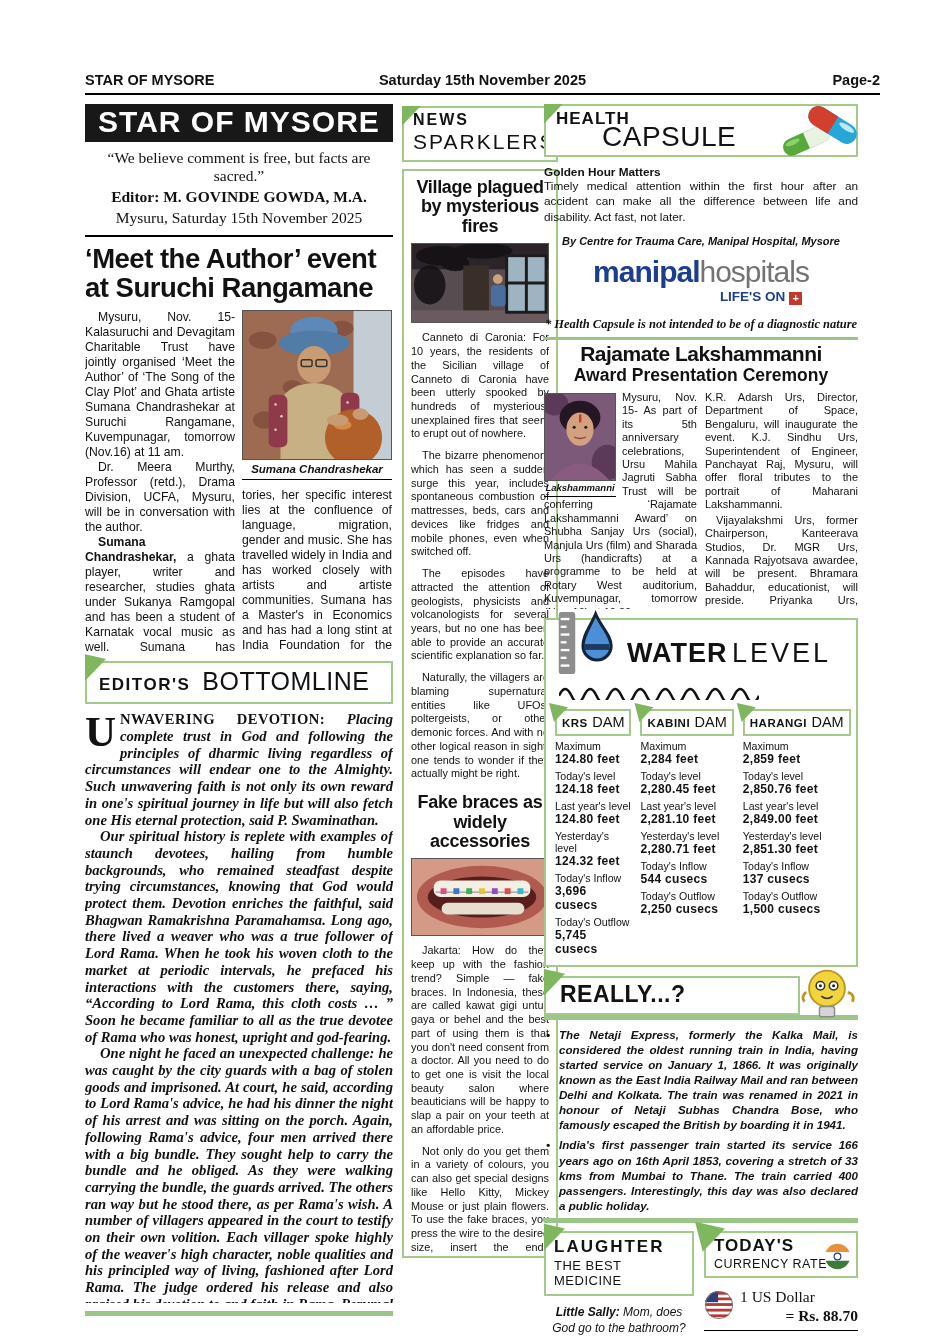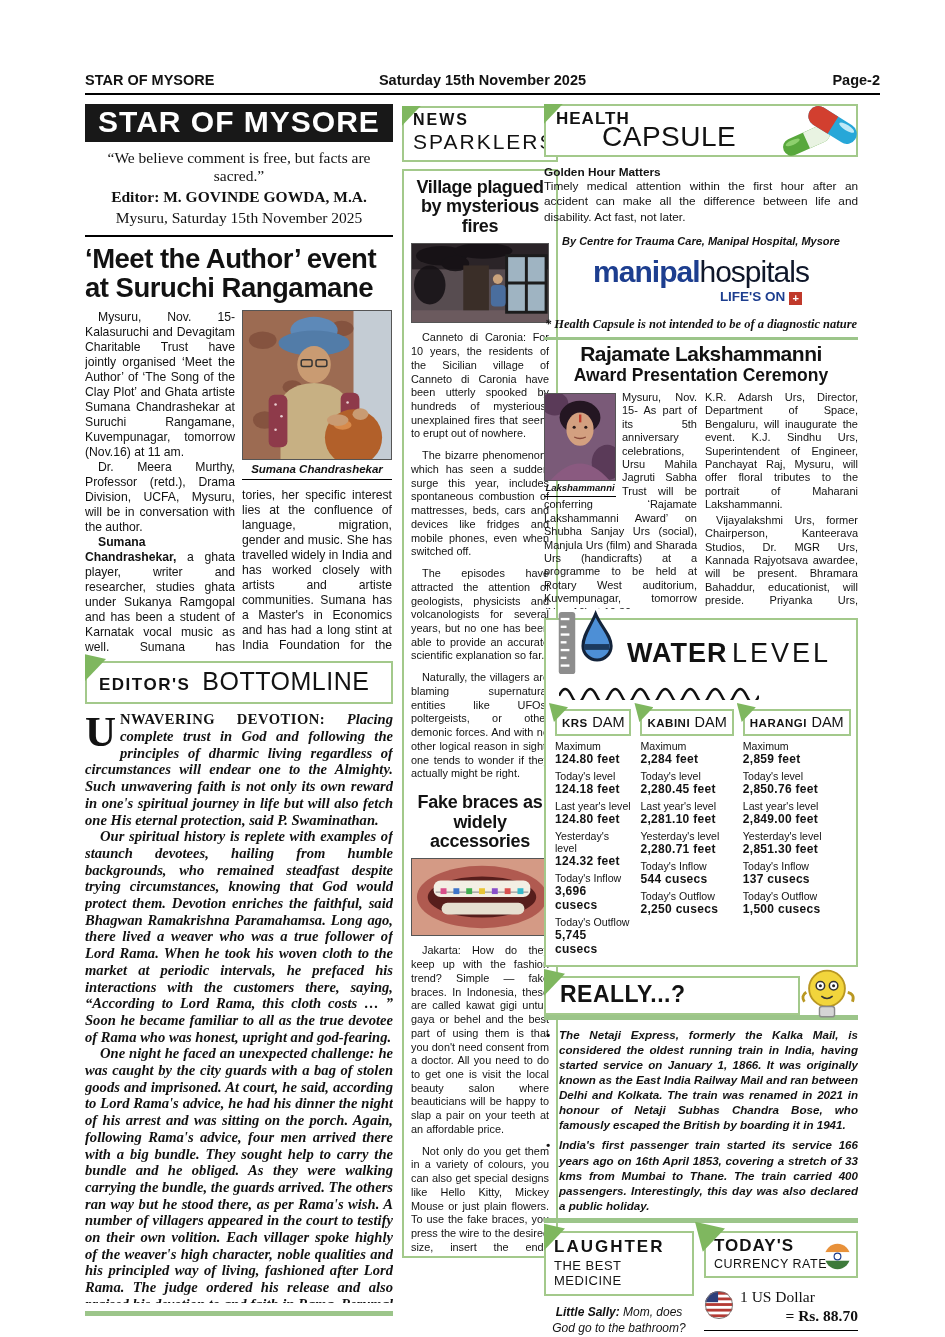--- a/index.html
+++ b/index.html
@@ -68,21 +68,21 @@
   
   .health-hd { height:53px; padding:3px 10px; }
   .health-bold { font-weight:bold; font-size:17px; letter-spacing:1px; }
   .health-light { font-size:28px; letter-spacing:0.5px; margin-left:46px; margin-top:-8px; }
   .capsule-svg { position:absolute; right:-8px; top:-4px; }
   .tip-title { font-weight:bold; font-size:11.8px; margin-top:8px; }
   .tip-body  { font-size:11.8px; line-height:1.3; text-align:justify; }
   .byline { font-size:11px; font-weight:bold; font-style:italic; text-align:center; margin-top:10px; }
   .manipal { text-align:center; margin-top:10px; font-size:30px; letter-spacing:-1px; line-height:1; }
   .manipal .m1 { color:#1d3e8f; font-weight:bold; }
-  .manipal .m2 { color:#0f172a; }
+  .manipal .m2 { color:#737373; }
   .lifeson { text-align:center; margin-left:120px; color:#1d3e8f; font-weight:bold; font-size:13.5px; margin-top:2px; }
   .plus-box { display:inline-block; width:13px; height:13px; background:#c0392b; color:#fff;
     font-size:11px; line-height:13px; text-align:center; font-weight:bold; vertical-align:-1px; }
   .disclaimer { font-family:"Liberation Serif",serif; font-weight:bold; font-style:italic;
     font-size:12.5px; text-align:center; margin-top:12px; padding-bottom:5px; border-bottom:3px solid var(--gbar); }
   .raj-head { font-size:21px; font-weight:bold; text-align:center; letter-spacing:-0.5px; margin-top:3px; line-height:1.05; }
   .raj-sub  { font-size:17.5px; font-weight:bold; text-align:center; }
   .raj-cols { display:flex; gap:8px; margin-top:5px; height:218px; overflow:hidden; }
   .raj-col { width:153px; font-size:11px; line-height:1.22; text-align:justify; }
   .raj-col p + p { text-indent:11px; margin-top:2px; }

